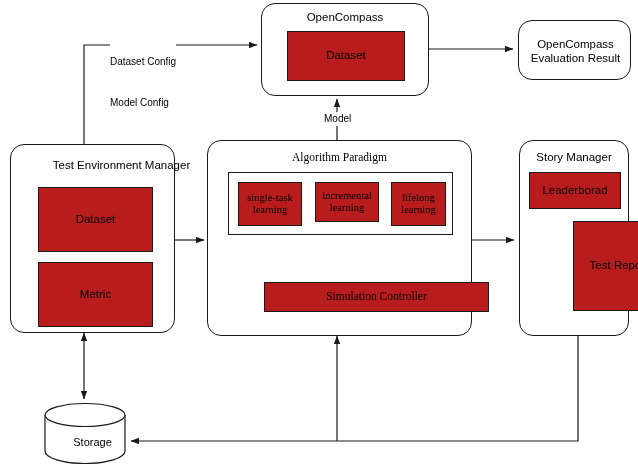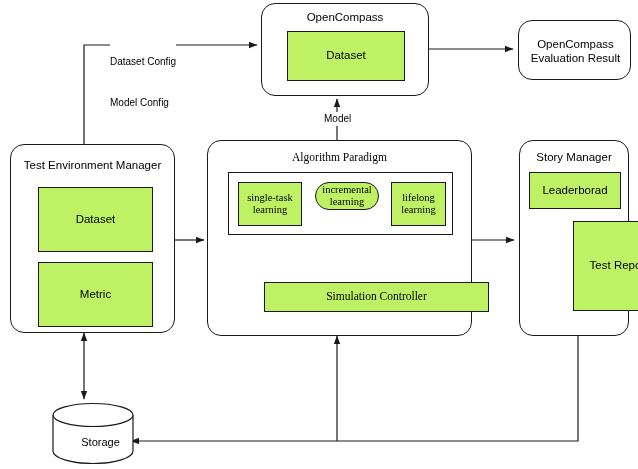--- a/index.html
+++ b/index.html
@@ -22,21 +22,21 @@
     border: 1.2px solid #1a1a1a;
     background: #ffffff;
   }
   .rounded {
     border-radius: 14px;
   }
   .inner {
     position: absolute;
     box-sizing: border-box;
     border: 1.2px solid #1a1a1a;
-    background: #bef264;
+    background: #b91c1c;
     display: flex;
     align-items: center;
     justify-content: center;
     text-align: center;
     line-height: 1.15;
   }
   .title {
     position: absolute;
     width: 100%;
     text-align: center;
@@ -137,37 +137,37 @@
 
   <div class="node rounded" style="left:518px; top:20px; width:113px; height:60px;">
     <div class="centered-label" style="left:0; top:0; width:113px; height:60px;">
       <div>
         <div>OpenCompass</div>
         <div>Evaluation Result</div>
       </div>
     </div>
   </div>
 
-  <div class="node rounded" style="left:10px; top:144px; width:165px; height:189px;">
+  <div class="node rounded" style="left:10px; top:144px; width:165px; height:189px;padding-left:29px;">
     <div class="title" style="top:14px;">Test Environment Manager</div>
     <div class="inner" style="left:27px; top:42px; width:115px; height:65px; font-size:11.5px;">Dataset</div>
     <div class="inner" style="left:27px; top:117px; width:115px; height:65px; font-size:11.5px;">Metric</div>
   </div>
 
   <div class="node rounded" style="left:207px; top:140px; width:265px; height:196px;font-family:Liberation Serif, serif;">
     <div class="title" style="top:10px;">Algorithm Paradigm</div>
 
     <div class="node" style="left:20px; top:31px; width:225px; height:63px; border-radius:0;">
       <div class="inner" style="left:9px; top:9px; width:64px; height:44px; font-size:10.5px;">
         <div>
           <div>single-task</div>
           <div>learning</div>
         </div>
       </div>
-      <div class="inner" style="left:86px; top:9px; width:64px; height:28px; font-size:10.5px;border-radius:16px;">
+      <div class="inner" style="left:86px; top:9px; width:64px; height:40px; font-size:10.5px;">
         <div>
           <div>incremental</div>
           <div>learning</div>
         </div>
       </div>
       <div class="inner" style="left:162px; top:9px; width:55px; height:44px; font-size:10.5px;">
         <div>
           <div>lifelong</div>
           <div>learning</div>
         </div>
@@ -176,21 +176,21 @@
 
     <div class="inner" style="left:20px; top:141px; width:225px; height:30px; font-size:11.5px;margin-left:36px;">Simulation Controller</div>
   </div>
 
   <div class="node rounded" style="left:519px; top:140px; width:110px; height:196px;">
     <div class="title" style="top:10px;">Story Manager</div>
     <div class="inner" style="left:9px; top:31px; width:92px; height:37px; font-size:11.5px;">Leaderborad</div>
     <div class="inner" style="left:9px; top:80px; width:92px; height:90px; font-size:11.5px;margin-left:44px;">Test Report</div>
   </div>
 
-  <div style="position:absolute; left:44px; top:402px; width:97px; height:62px;margin-left:8px;">
+  <div style="position:absolute; left:44px; top:402px; width:97px; height:62px;">
     <svg width="82" height="62" viewBox="0 0 82 62">
       <path d="M1,13 L1,49 C1,56 19,61.5 41,61.5 C63,61.5 81,56 81,49 L81,13" fill="#ffffff" stroke="#1a1a1a" stroke-width="1.2"></path>
       <ellipse cx="41" cy="13" rx="40" ry="11.5" fill="#ffffff" stroke="#1a1a1a" stroke-width="1.2"></ellipse>
     </svg>
     <div class="cyl-label" style="top:34px;">Storage</div>
   </div>
 
 </div>
 
 </body></html>

